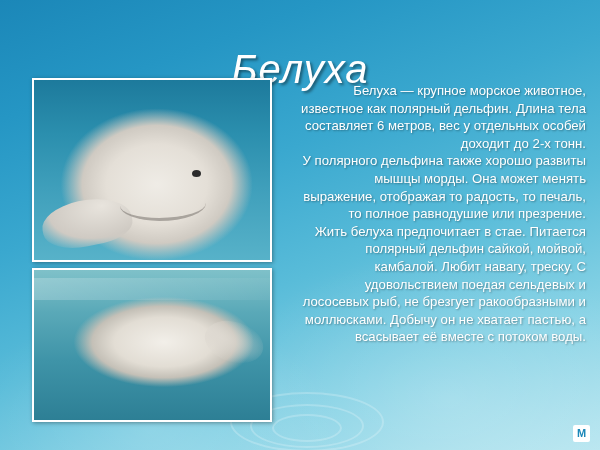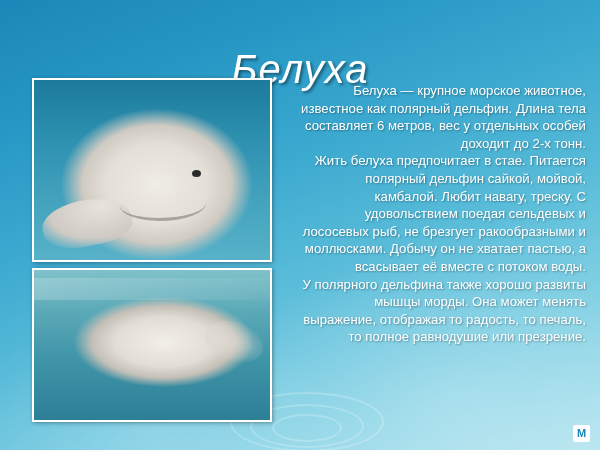--- a/index.html
+++ b/index.html
@@ -190,20 +190,20 @@
     <div class="eye"></div>
   </div>
 
   <div class="photo photo-bottom">
     <div class="stripe"></div>
     <div class="tail"></div>
   </div>
 
   <div class="body-text">
     <p>Белуха — крупное морское животное, известное как полярный дельфин. Длина тела составляет 6 метров, вес у отдельных особей доходит до 2-х тонн.</p>
+    <p>У полярного дельфина также хорошо развиты мышцы морды. Она может менять выражение, отображая то радость, то печаль, то полное равнодушие или презрение.</p>
     <p>Жить белуха предпочитает в стае. Питается полярный дельфин сайкой, мойвой, камбалой. Любит навагу, треску. С удовольствием поедая сельдевых и лососевых рыб, не брезгует ракообразными и моллюсками. Добычу он не хватает пастью, а всасывает её вместе с потоком воды.</p>
-    <p>У полярного дельфина также хорошо развиты мышцы морды. Она может менять выражение, отображая то радость, то печаль, то полное равнодушие или презрение.</p>
   </div>
 
   <div class="watermark">
     <span class="mark">М</span>
   </div>
 </div>
 
 </body></html>

